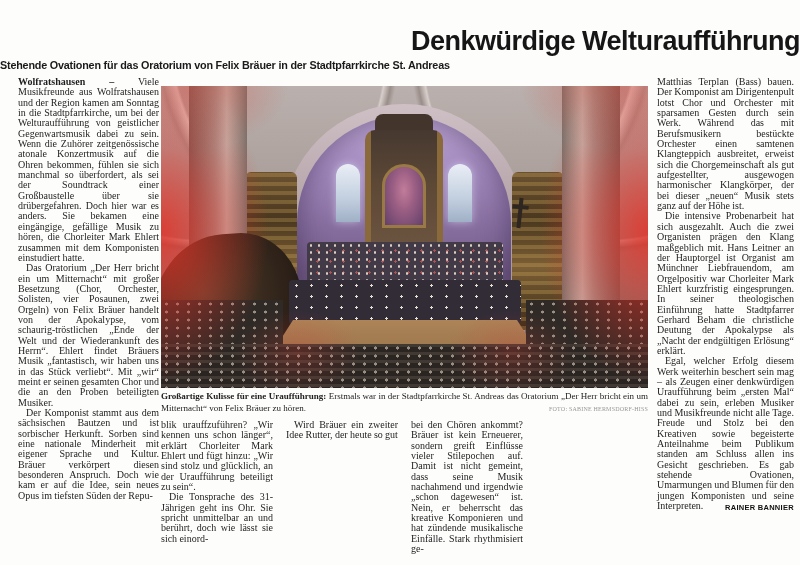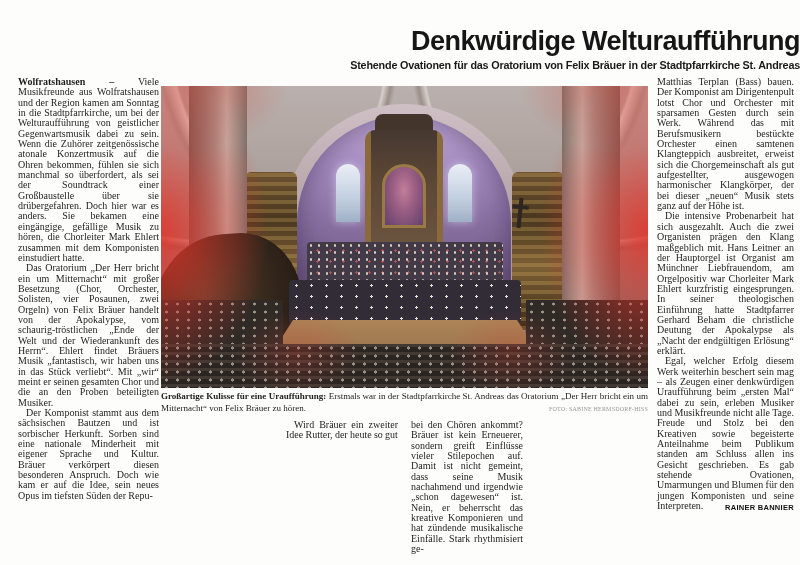--- a/index.html
+++ b/index.html
@@ -8,21 +8,21 @@
     background:#fdfdfc;color:#1e1e1e;
     font-family:"Liberation Serif","DejaVu Serif",serif;
   }
   
   .headline{
     position:absolute;left:0;top:26px;width:800px;text-align:right;
     font-family:"Liberation Sans","DejaVu Sans",sans-serif;
     font-weight:bold;font-size:27px;line-height:30px;letter-spacing:-.5px;color:#161616;margin:0;
   }
   .subhead{
-    position:absolute;left:0;top:58px;width:800px;text-align:right;
+    position:absolute;left:0;top:58px;width:800px;text-align:left;
     font-family:"Liberation Sans","DejaVu Sans",sans-serif;
     font-weight:bold;font-size:10.8px;line-height:14px;letter-spacing:-.2px;color:#1a1a1a;margin:0;
   }
   
   .tcol{position:absolute;text-align:justify;font-size:10px;line-height:10.35px;
         hyphens:auto;-webkit-hyphens:auto;word-spacing:-.2px;}
   .tcol p{margin:0;}
   .tcol p.indent{text-indent:8px;}
   .col-left{left:18px;top:77px;width:141px;}
   .col-right{left:657px;top:77px;width:137px;}
@@ -146,20 +146,22 @@
   <div class="ph ph-glow"></div>
 </div>
 
 <div class="caption">
   <span class="cap-lead">Großartige Kulisse für eine Uraufführung:</span><span> Erstmals war in der Stadtpfarrkirche St. Andreas das Oratorium „Der Herr bricht ein um Mitternacht“ von Felix Bräuer zu hören.</span>
   <span class="credit">FOTO: SABINE HERMSDORF-HISS</span>
 </div>
 
 <div class="bottom-cols">
   <div class="bcol">
+    <p>blik urauffzuführen? „Wir kennen uns schon länger“, erklärt Chorleiter Mark Ehlert und fügt hinzu: „Wir sind stolz und glücklich, an der Uraufführung beteiligt zu sein“.</p>
+    <p class="indent">Die Tonsprache des 31-Jährigen geht ins Ohr. Sie spricht unmittelbar an und berührt, doch wie lässt sie sich einord-</p>
   </div>
   <div class="bcol">
     <p class="indent">Wird Bräuer ein zweiter Idee Rutter, der heute so gut</p>
   </div>
   <div class="bcol">
     <p>bei den Chören ankommt? Bräuer ist kein Erneuerer, sondern greift Einflüsse vieler Stilepochen auf. Damit ist nicht gemeint, dass seine Musik nachahmend und irgendwie „schon dagewesen“ ist. Nein, er beherrscht das kreative Komponieren und hat zündende musikalische Einfälle. Stark rhythmisiert ge-</p>
   </div>
   <div class="bcol">
   </div>
 </div>

